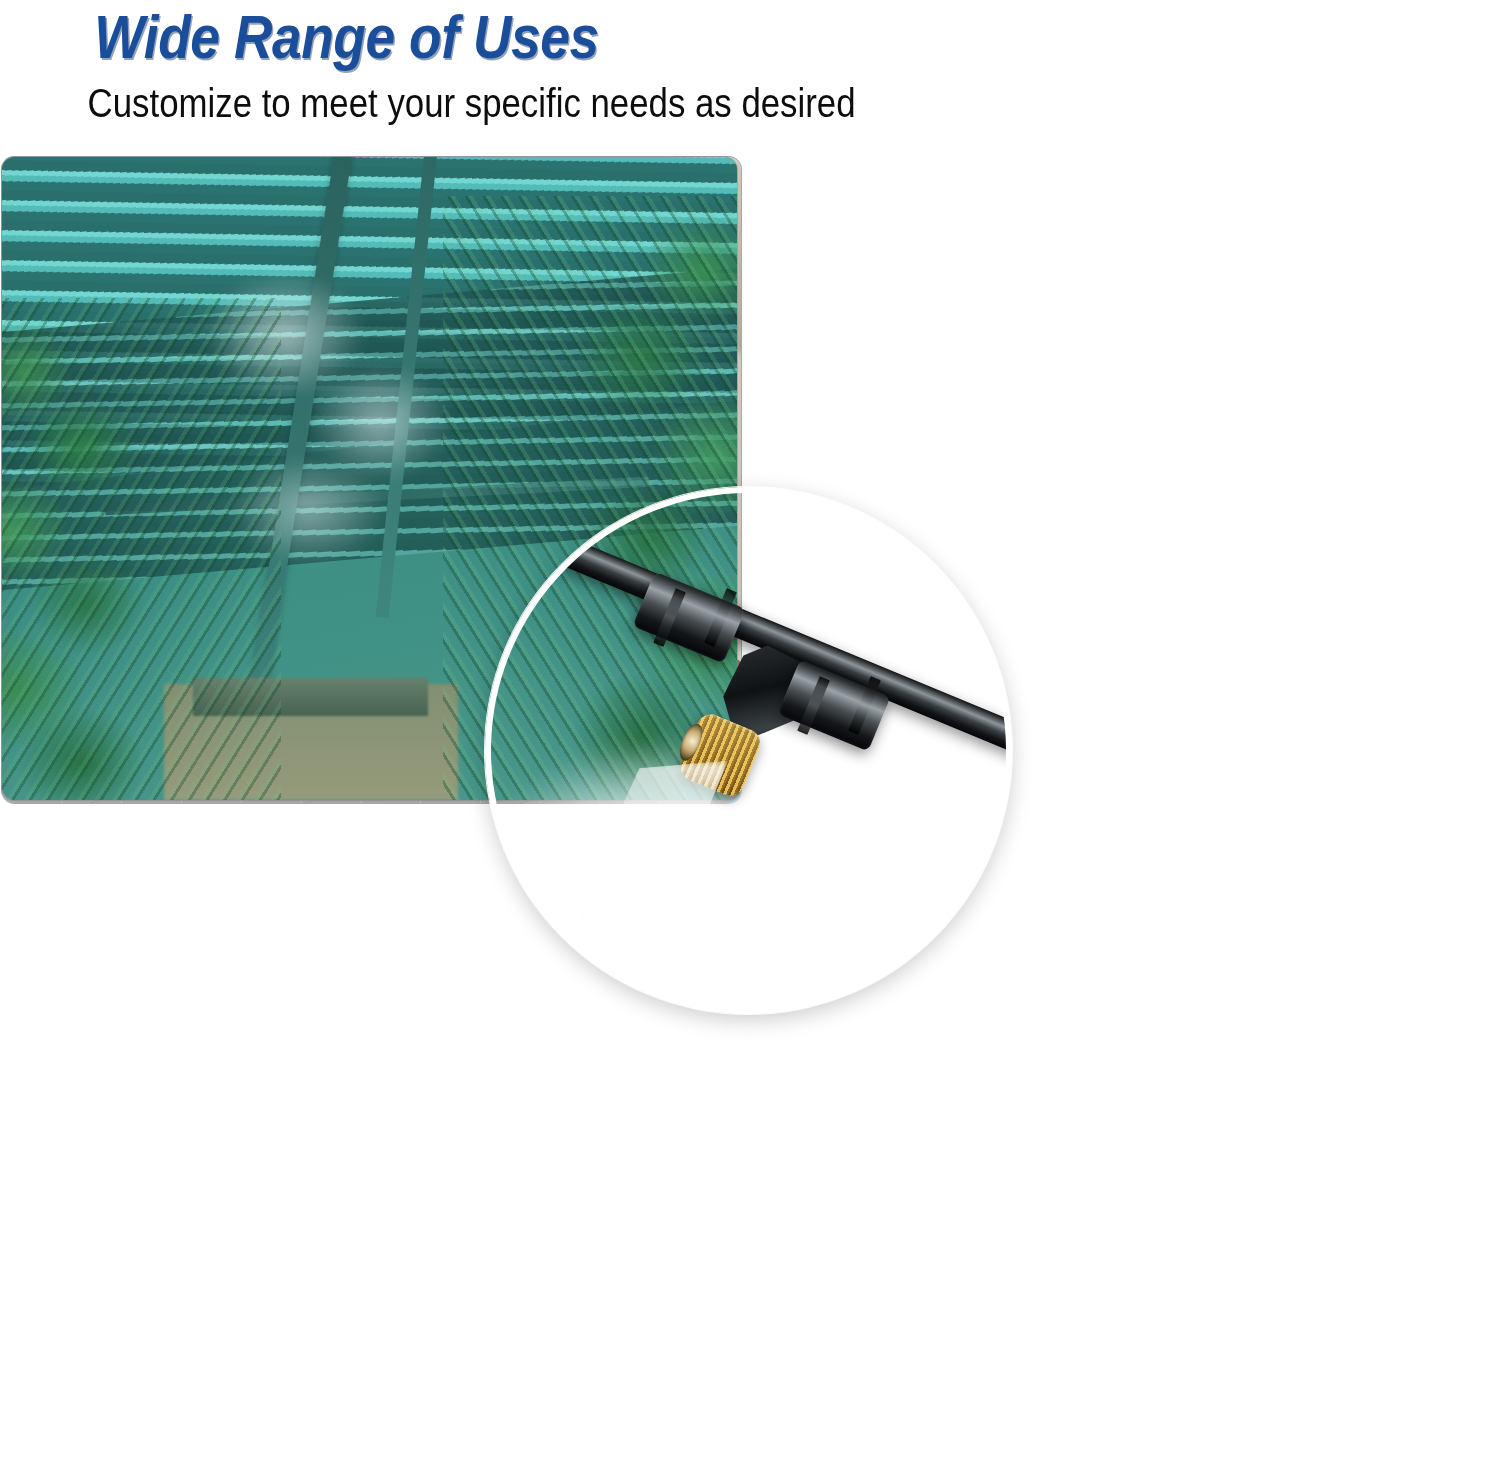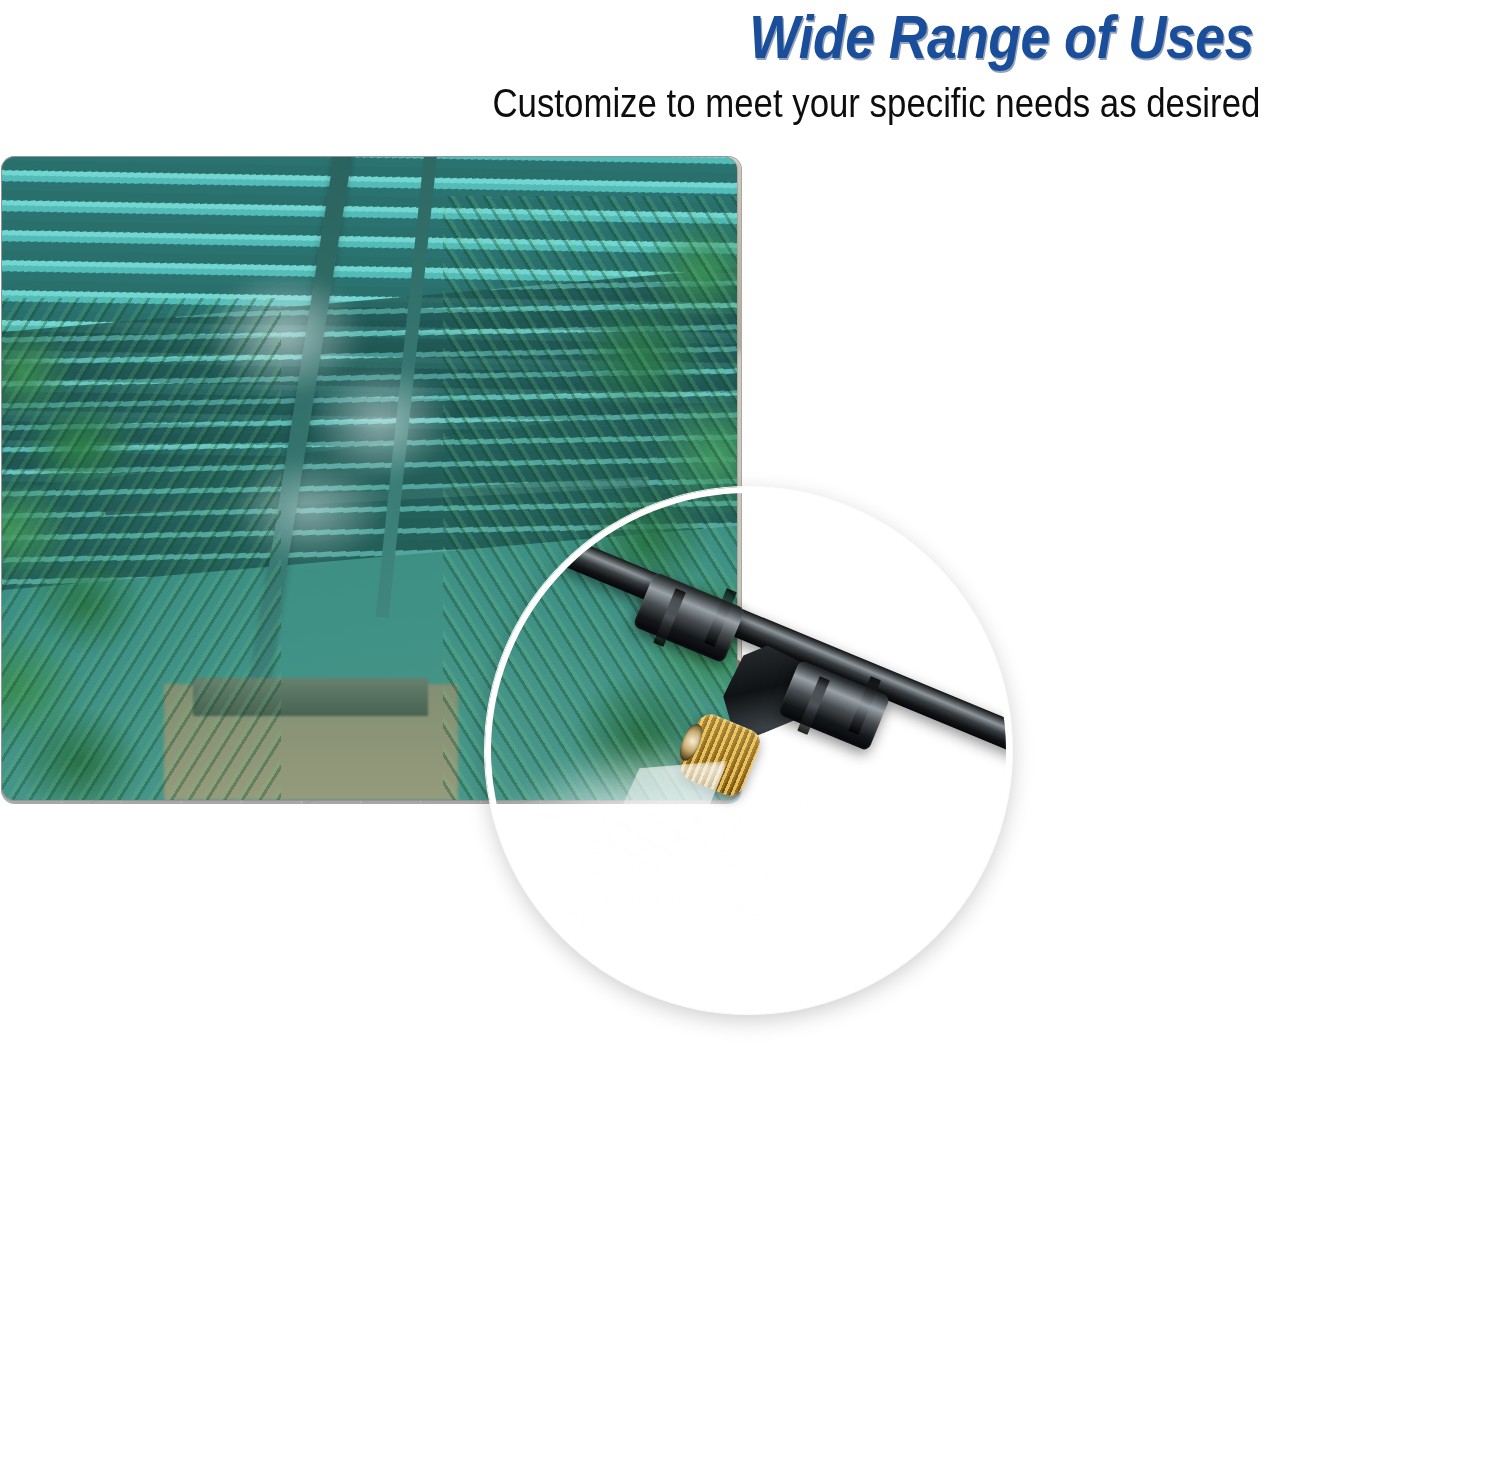--- a/index.html
+++ b/index.html
@@ -5,21 +5,21 @@
 <style>
   * { margin:0; padding:0; box-sizing:border-box; }
   html,body { background:#ffffff; }
   body {
     width:1500px; height:1480px;
     font-family:"Liberation Sans", sans-serif;
     position:relative; overflow:hidden;
   }
 
   
-  .header { width:1348px; height:152px; text-align:right; position:relative; }
+  .header { width:1348px; height:152px; text-align:left; position:relative; }
   .title {
     font-size:62px; font-weight:bold; font-style:italic;
     color:#1A4E9B; letter-spacing:-0.5px;
     transform:scaleX(0.86); transform-origin:center top;
     line-height:1.05; padding-top:4px;
     text-shadow:1.5px 1.5px 0 rgba(20,50,100,.45);
     white-space:nowrap;
   }
   .subtitle {
     font-size:40px; color:#0d0d0d; font-weight:400;

